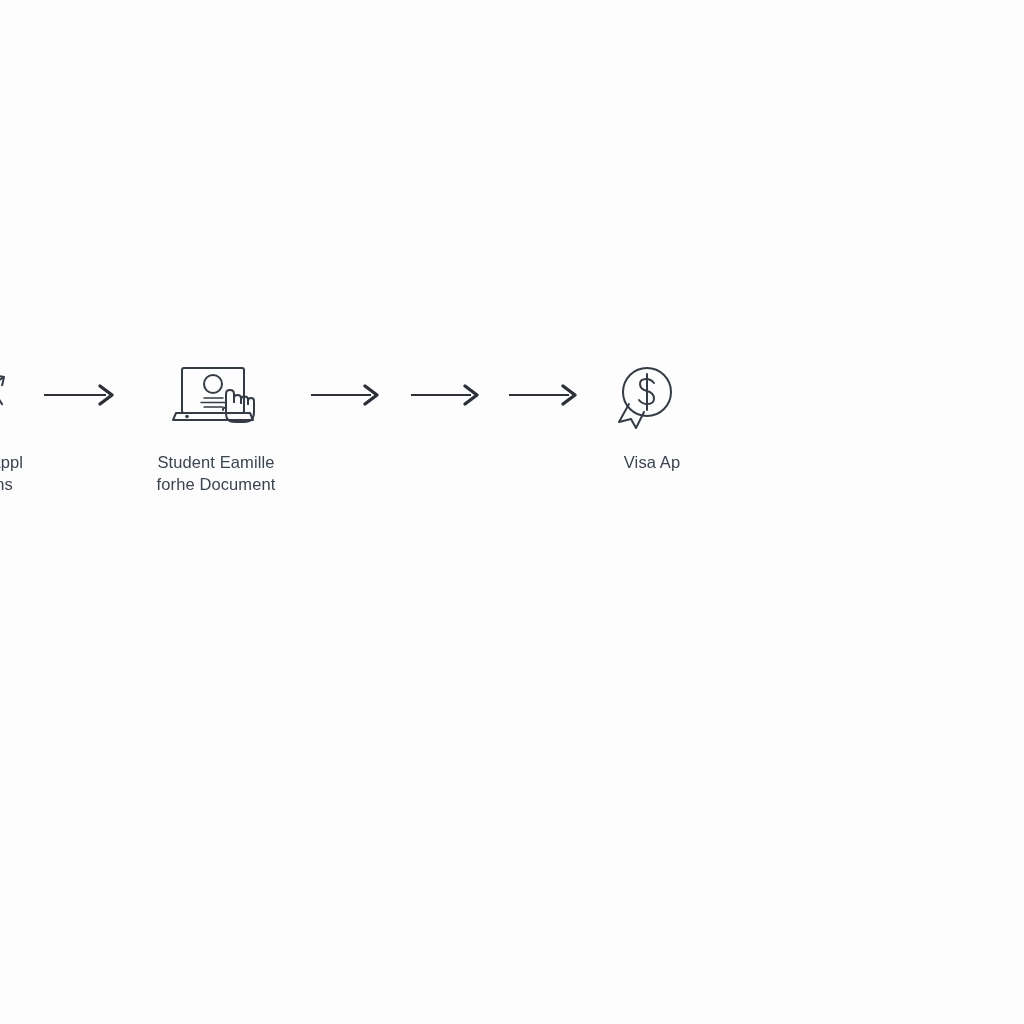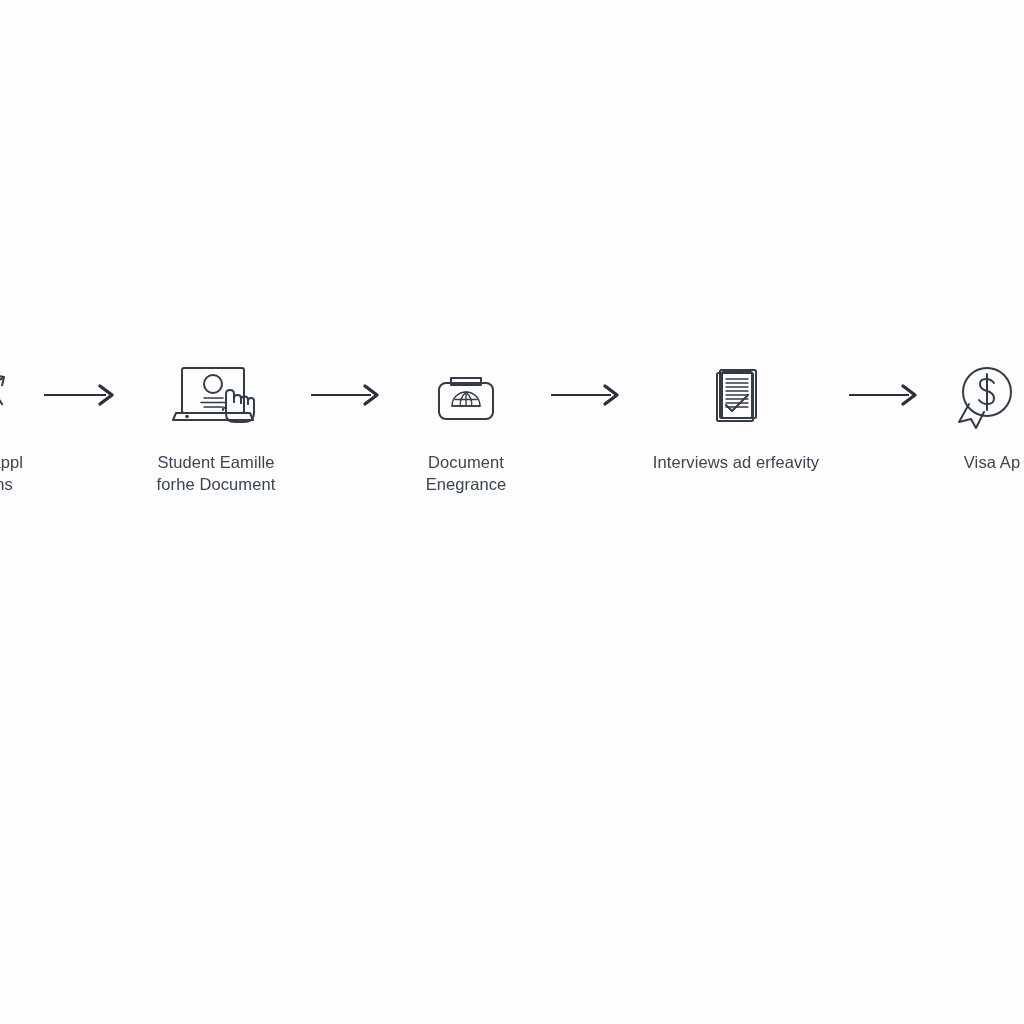--- a/index.html
+++ b/index.html
@@ -187,75 +187,28 @@
       </div>
     </div>
 
     <div class="arrow arrow-1">
       <svg width="78" height="30" viewBox="0 0 78 30">
         <line class="arrow-line" x1="4" y1="15" x2="64" y2="15"></line>
         <path class="arrow-head" d="M58 6 L70 15 L58 24"></path>
       </svg>
     </div>
 
-    <div class="step step-2">
-      <div class="step-icon">
-        <svg width="86" height="86" viewBox="0 0 86 86">
-
-          <path class="ln" d="M28 26 L58 26 L58 33 L28 33 Z"></path>
-
-          <rect class="ln" x="16" y="31" width="54" height="36" rx="7"></rect>
-
-          <path class="ln-thin" d="M29 54 A14 14 0 0 1 57 54 Z"></path>
-          <line class="ln-thin" x1="29" y1="54" x2="57" y2="54"></line>
-          <path class="ln-thin" d="M43 40 L43 54"></path>
-          <path class="ln-thin" d="M32 47.5 L54 47.5"></path>
-          <path class="ln-thin" d="M43 40 Q36 47 37.5 54"></path>
-          <path class="ln-thin" d="M43 40 Q50 47 48.5 54"></path>
-        </svg>
-      </div>
-      <div class="step-label">
-        <span class="line1">Document</span>
-        <span class="line2">Enegrance</span>
-      </div>
-    </div>
 
     <div class="arrow arrow-2">
       <svg width="78" height="30" viewBox="0 0 78 30">
         <line class="arrow-line" x1="4" y1="15" x2="64" y2="15"></line>
         <path class="arrow-head" d="M58 6 L70 15 L58 24"></path>
       </svg>
     </div>
 
-    <div class="step step-3">
-      <div class="step-icon">
-        <svg width="86" height="86" viewBox="0 0 86 86">
-
-          <rect class="ln" x="27" y="18" width="36" height="48" rx="1.5"></rect>
-          <rect class="ln" x="24" y="21" width="36" height="48" rx="1.5" fill="#fdfdfe"></rect>
-
-          <rect class="ln" x="29" y="20" width="30" height="46" rx="1.5" fill="#fdfdfe"></rect>
-
-          <line class="ln-thin" x1="33" y1="27" x2="55" y2="27"></line>
-          <line class="ln-thin" x1="33" y1="31" x2="55" y2="31"></line>
-          <line class="ln-thin" x1="33" y1="35" x2="55" y2="35"></line>
-          <line class="ln-thin" x1="33" y1="39" x2="55" y2="39"></line>
-          <line class="ln-thin" x1="33" y1="43" x2="55" y2="43"></line>
-          <line class="ln-thin" x1="33" y1="47" x2="55" y2="47"></line>
-          <line class="ln-thin" x1="33" y1="51" x2="55" y2="51"></line>
-          <line class="ln-thin" x1="33" y1="55" x2="55" y2="55"></line>
-
-          <path class="ln" d="M33 53 L39 59 L55 43" stroke-width="2.2"></path>
-        </svg>
-      </div>
-      <div class="step-label">
-        <span class="line1">Interviews ad erfeavity</span>
-        
-      </div>
-    </div>
 
     <div class="arrow arrow-3">
       <svg width="78" height="30" viewBox="0 0 78 30">
         <line class="arrow-line" x1="4" y1="15" x2="64" y2="15"></line>
         <path class="arrow-head" d="M58 6 L70 15 L58 24"></path>
       </svg>
     </div>
 
     <div class="step step-4">
       <div class="step-icon">

